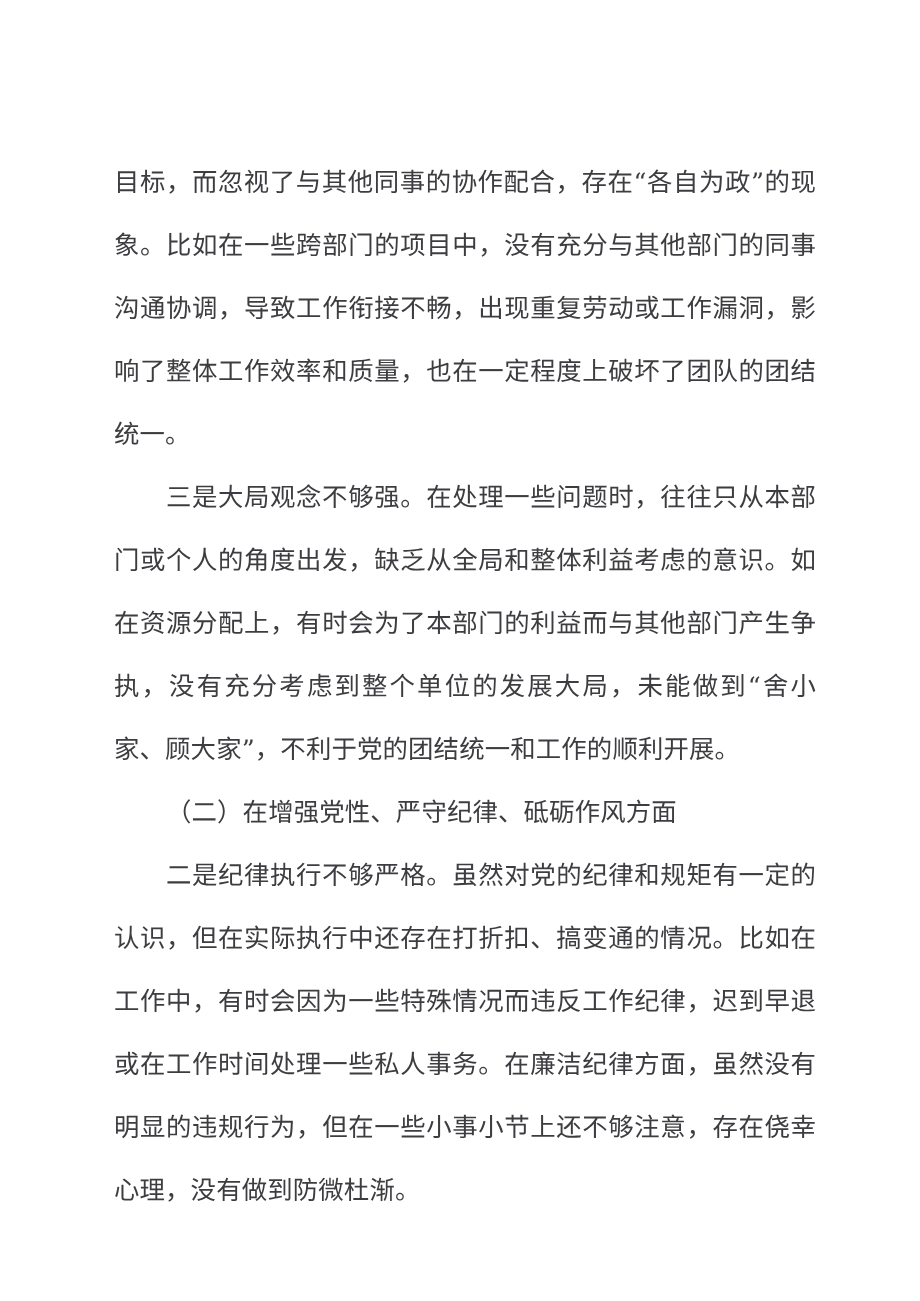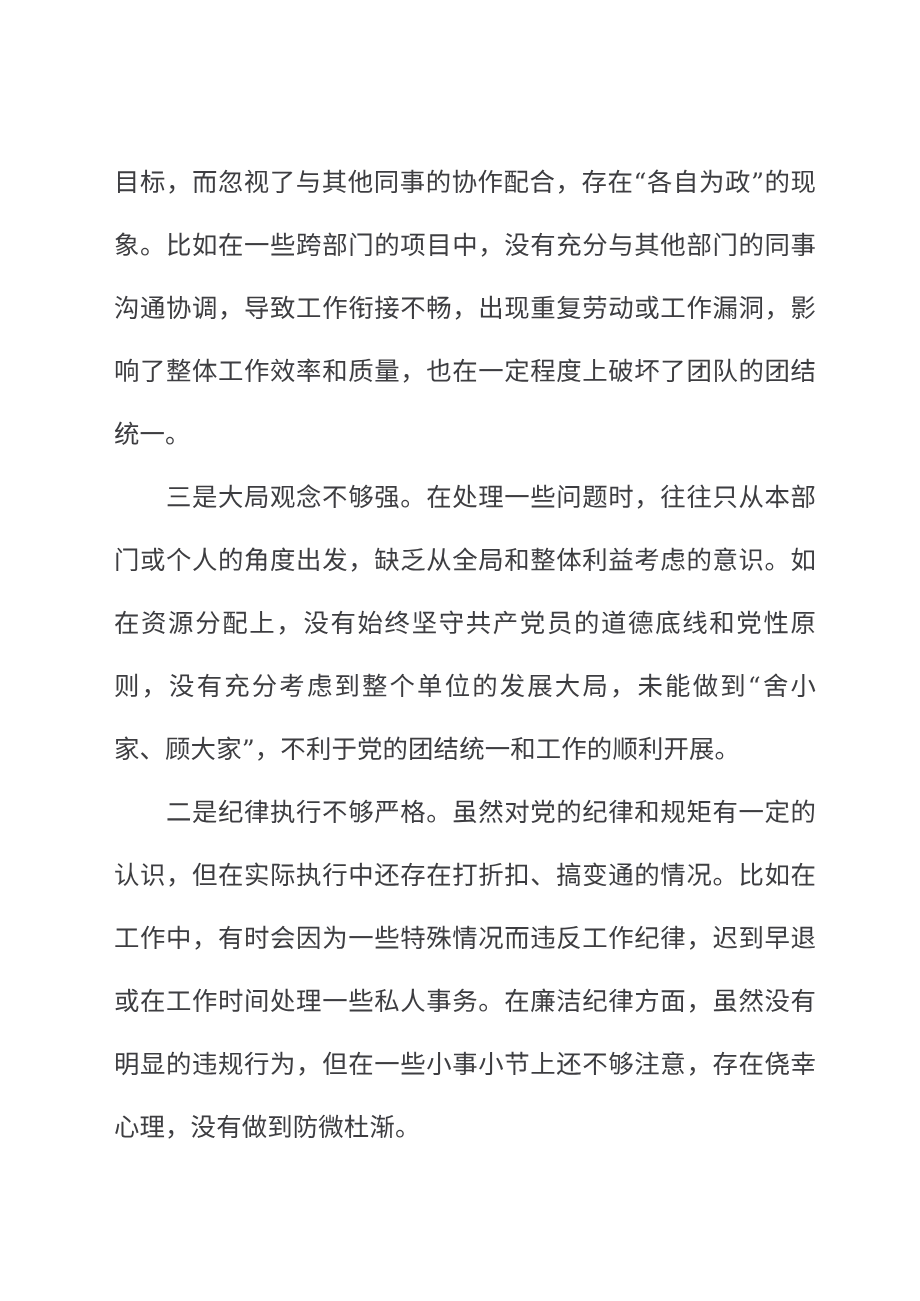--- a/index.html
+++ b/index.html
@@ -64,20 +64,21 @@
   }
 </style>
 </head>
 <body>
 
 <div id="page">
   <div id="text-body">
 
     <p class="para">目标，而忽视了与其他同事的协作配合，存在“各自为政”的现象。比如在一些跨部门的项目中，没有充分与其他部门的同事沟通协调，导致工作衔接不畅，出现重复劳动或工作漏洞，影响了整体工作效率和质量，也在一定程度上破坏了团队的团结统一。</p>
 
-    <p class="para indent">三是大局观念不够强。在处理一些问题时，往往只从本部门或个人的角度出发，缺乏从全局和整体利益考虑的意识。如在资源分配上，没有始终坚守共产党员的道德底线和党性原则，没有充分考虑到整个单位的发展大局，未能做到“舍小家、顾大家”，不利于党的团结统一和工作的顺利开展。</p>
+    <p class="para indent">三是大局观念不够强。在处理一些问题时，往往只从本部门或个人的角度出发，缺乏从全局和整体利益考虑的意识。如在资源分配上，有时会为了本部门的利益而与其他部门产生争执，没有充分考虑到整个单位的发展大局，未能做到“舍小家、顾大家”，不利于党的团结统一和工作的顺利开展。</p>
 
+    <p class="para heading">（二）在增强党性、严守纪律、砥砺作风方面</p>
 
 
     <p class="para indent">二是纪律执行不够严格。虽然对党的纪律和规矩有一定的认识，但在实际执行中还存在打折扣、搞变通的情况。比如在工作中，有时会因为一些特殊情况而违反工作纪律，迟到早退或在工作时间处理一些私人事务。在廉洁纪律方面，虽然没有明显的违规行为，但在一些小事小节上还不够注意，存在侥幸心理，没有做到防微杜渐。</p>
 
   </div>
 </div>
 
 </body></html>

